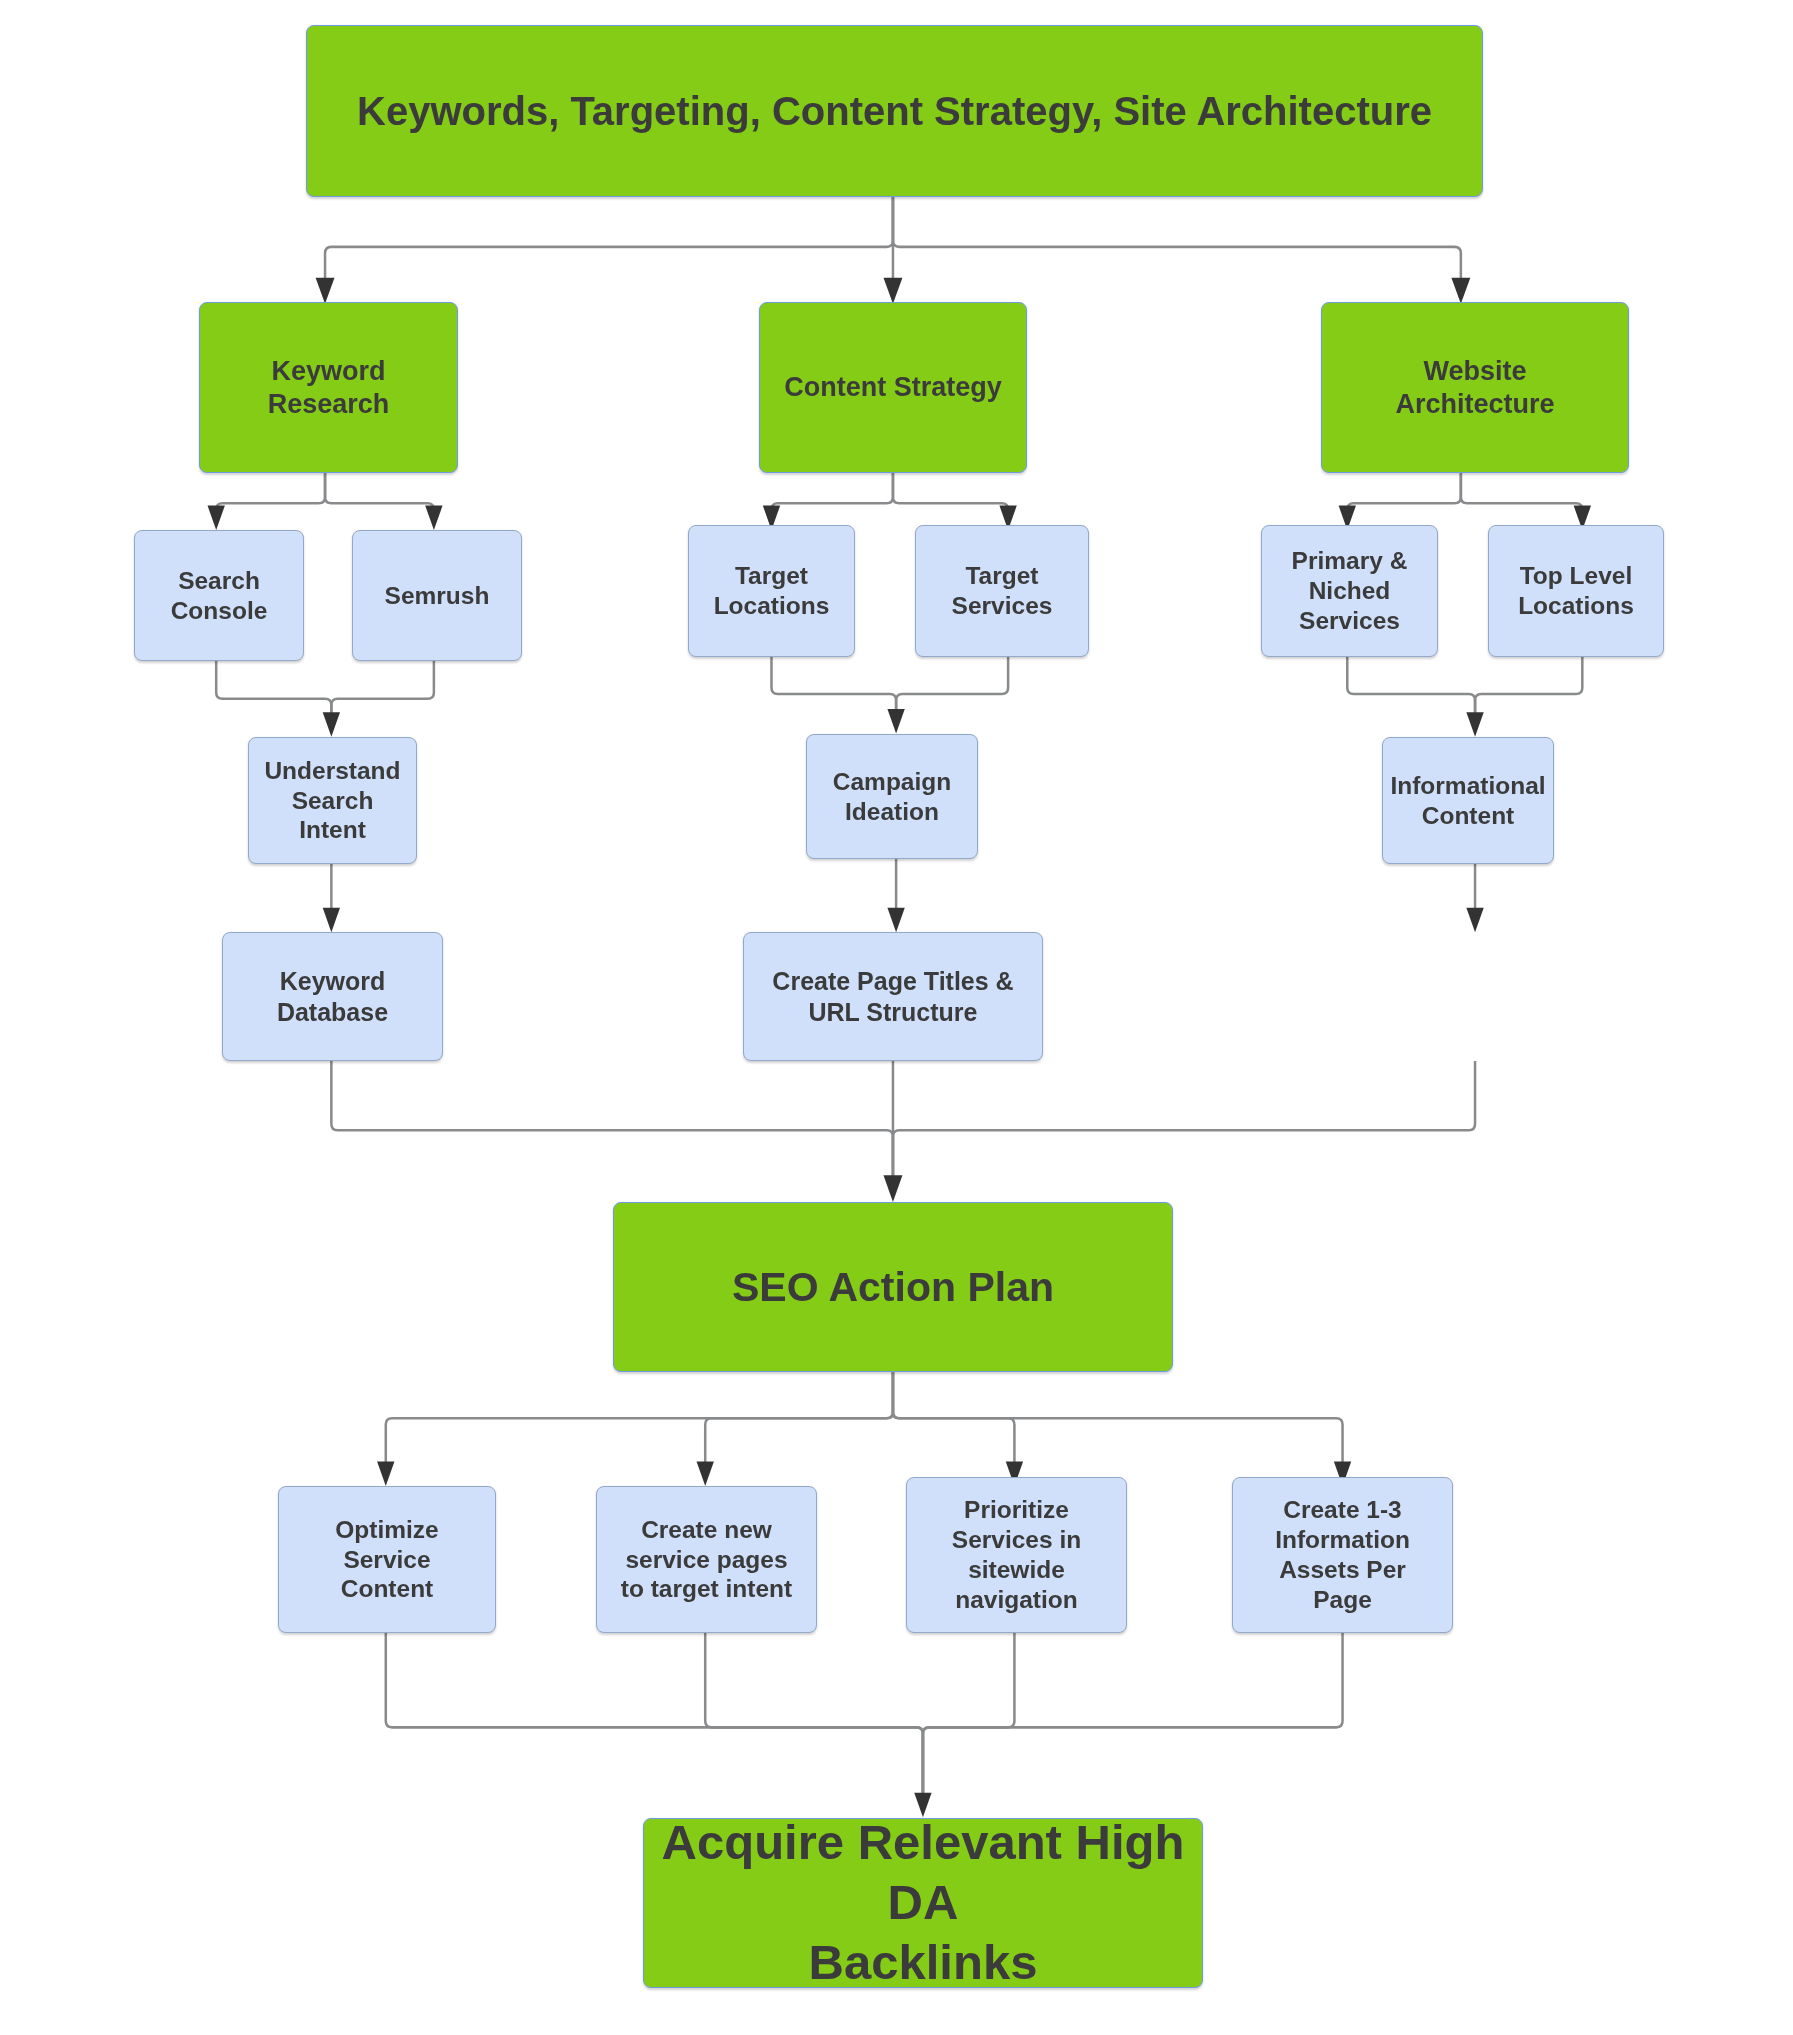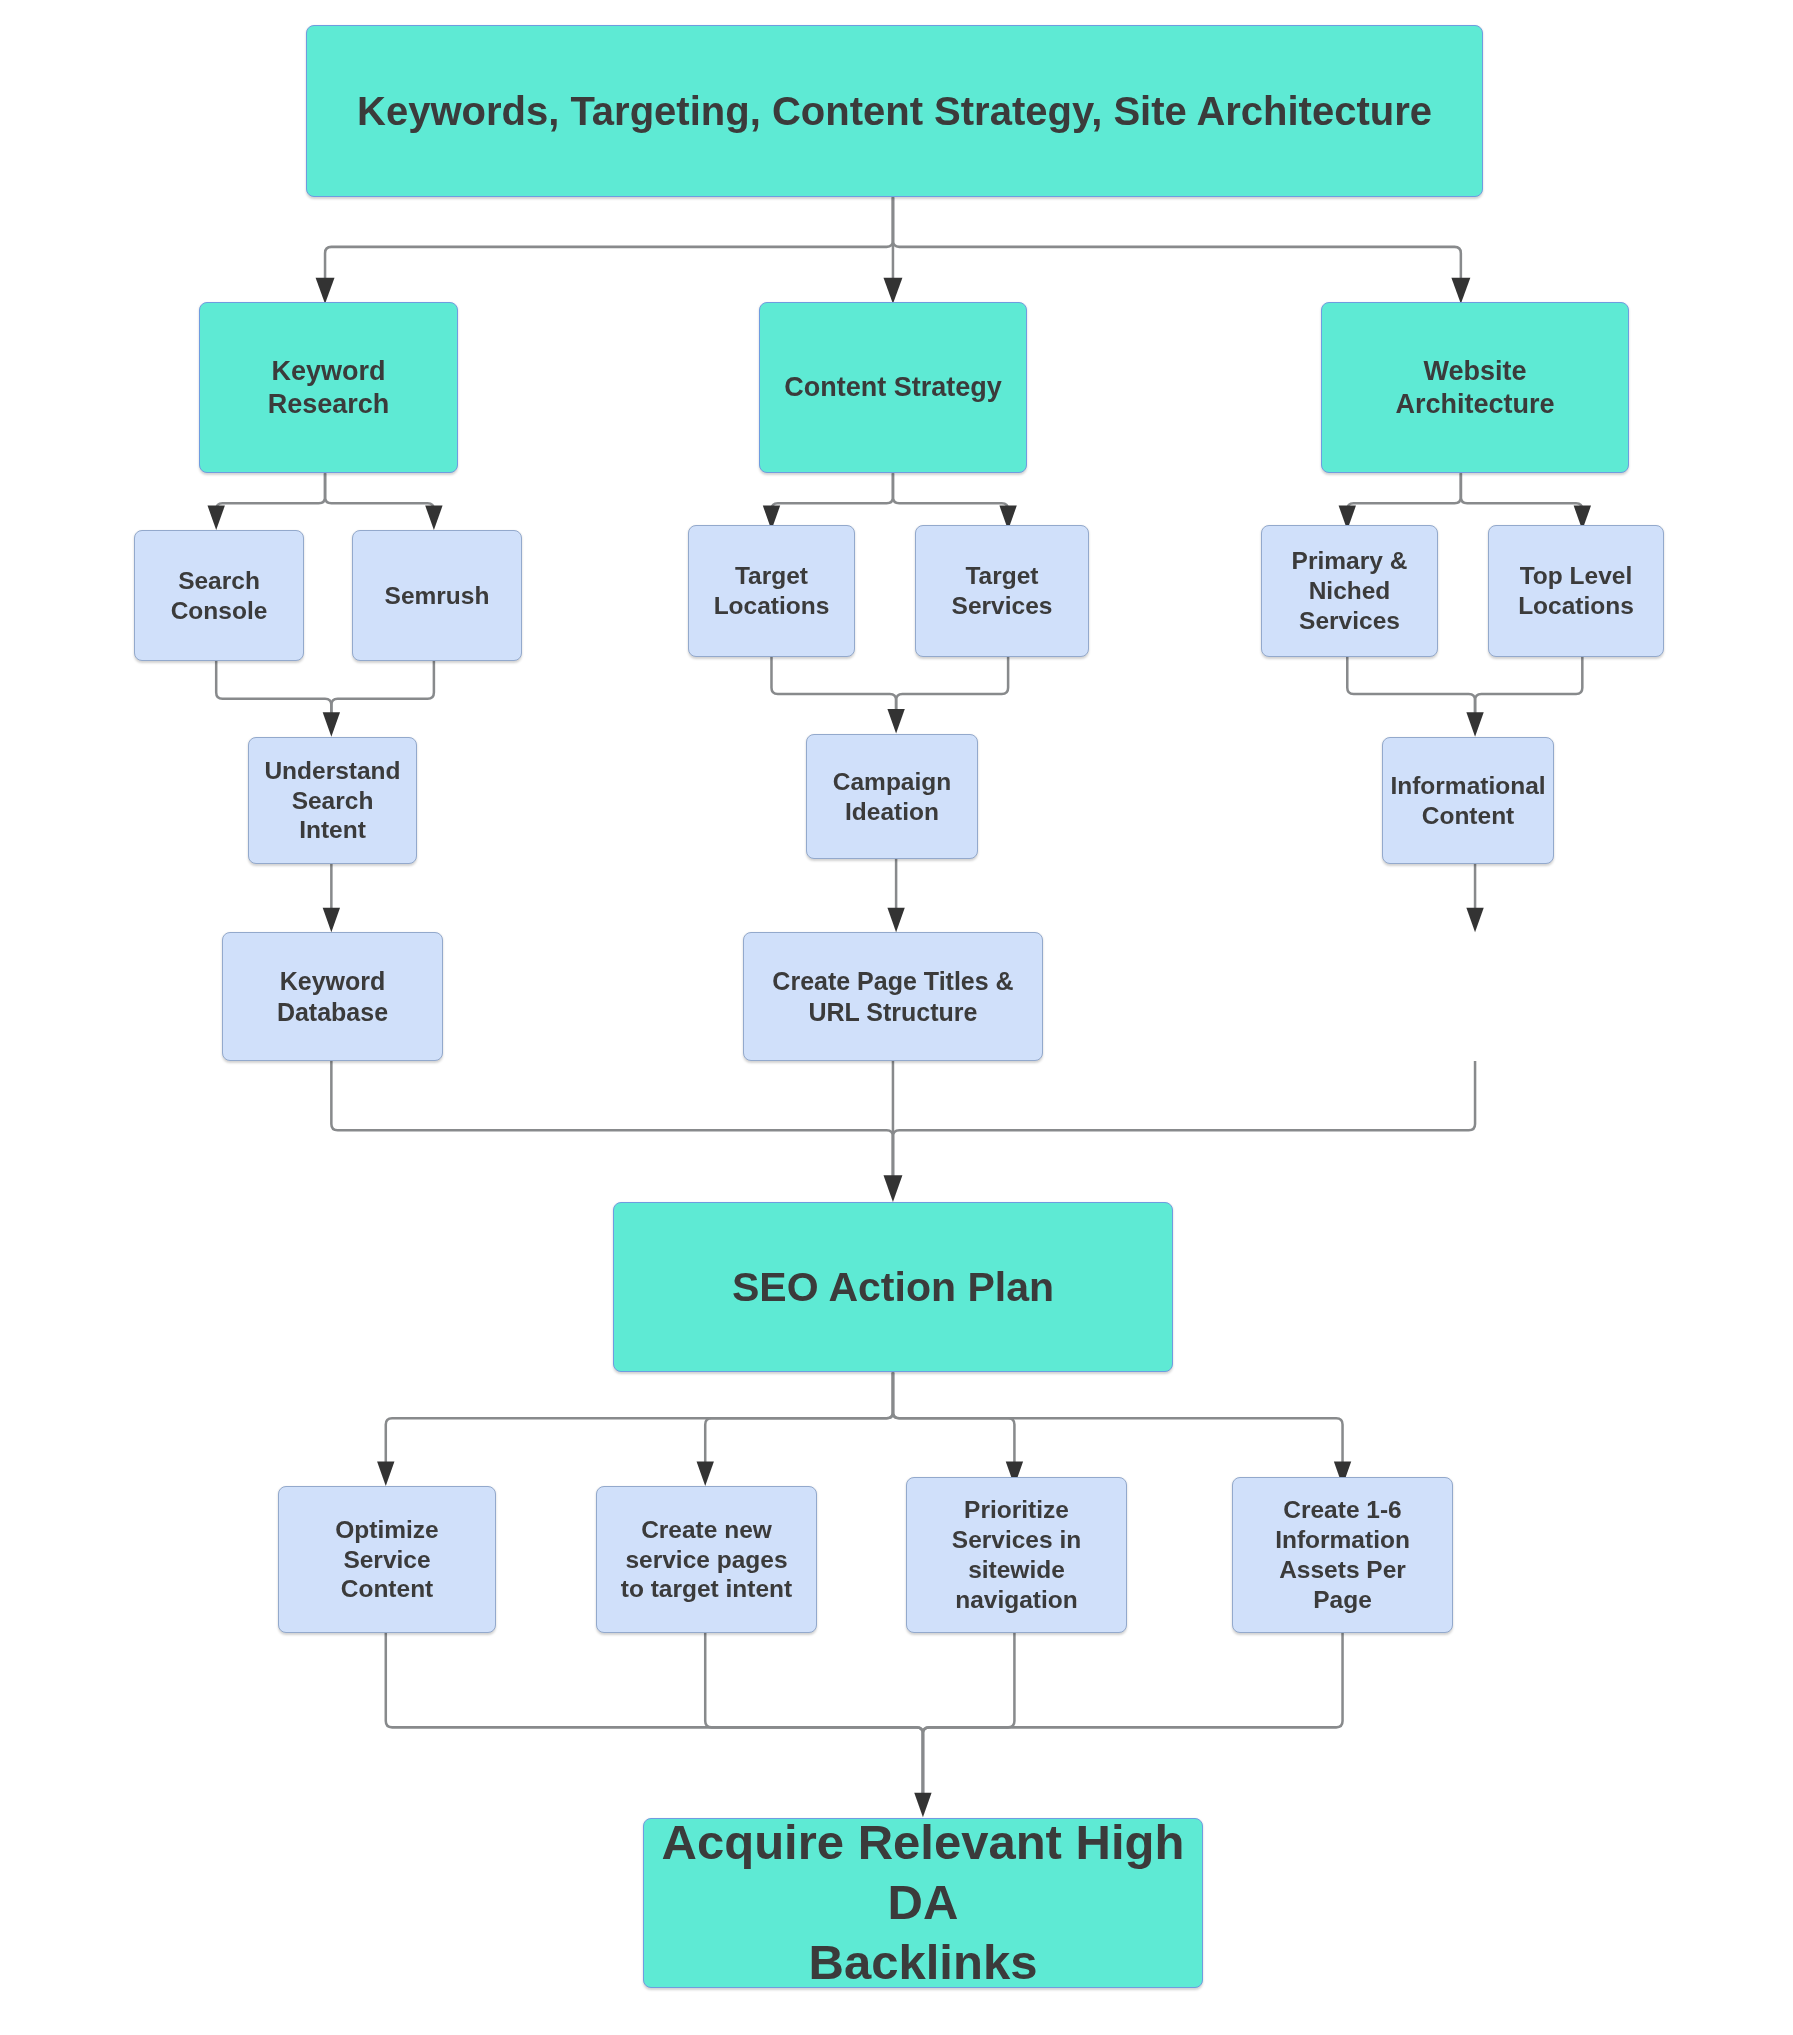--- a/index.html
+++ b/index.html
@@ -41,21 +41,21 @@
     text-align: center;
     border-radius: 8px;
     border: 1.2px solid #8b9dc3;
     box-shadow: 0 1.6px 2.4px rgba(0,0,0,0.18);
     color: #3b3b3b;
     font-weight: bold;
     line-height: 1.22;
     padding: 4.7px 8px;
   }
   .node.primary {
-    background: #5eead4;
+    background: #84cc16;
     border-color: #6f9ce0;
   }
   .node.secondary {
     background: #D0E0FA;
     border-color: #93a9cc;
   }
   .node-label {
     display: block;
     white-space: pre-line;
   }
@@ -237,21 +237,21 @@
   </div>
 
   <div class="node secondary" style="left:906px; top:1477px; width:221px; height:156px;">
     <span class="node-label t-small">Prioritize
 Services in
 sitewide
 navigation</span>
   </div>
 
   <div class="node secondary" style="left:1232px; top:1477px; width:221px; height:156px;">
-    <span class="node-label t-small">Create 1-6
+    <span class="node-label t-small">Create 1-3
 Information
 Assets Per
 Page</span>
   </div>
 
   <div class="node primary" style="left:643px; top:1818px; width:560px; height:170px;">
     <span class="node-label t-final">Acquire Relevant High DA
 Backlinks</span>
   </div>
 

